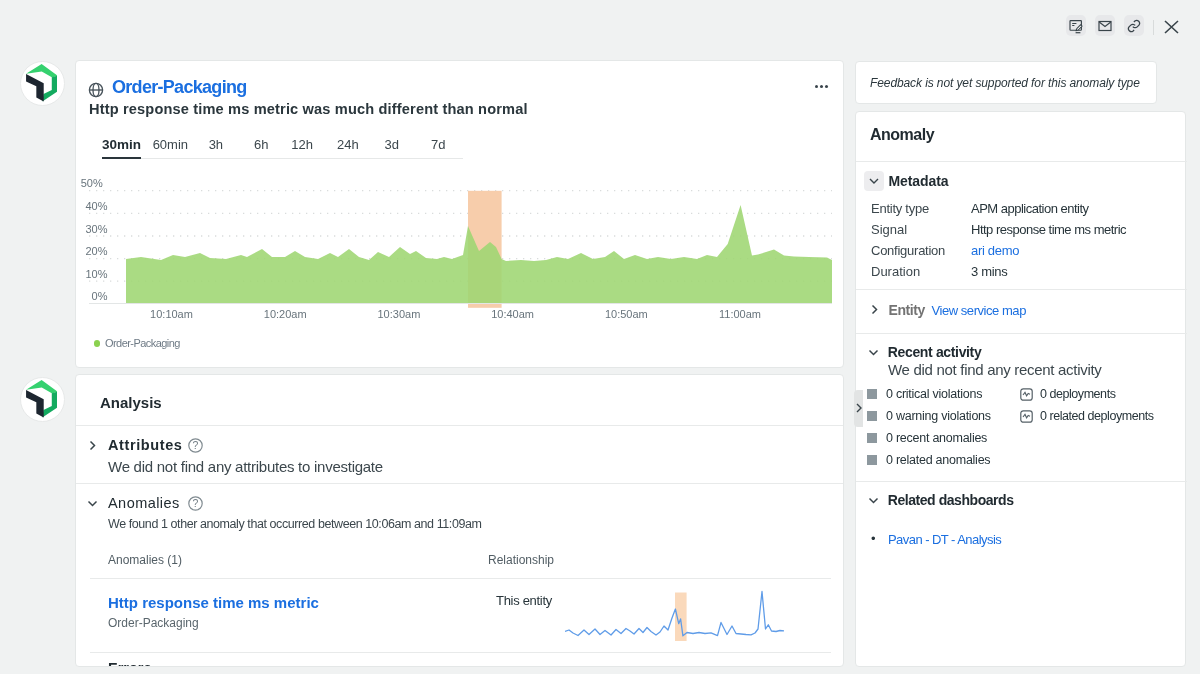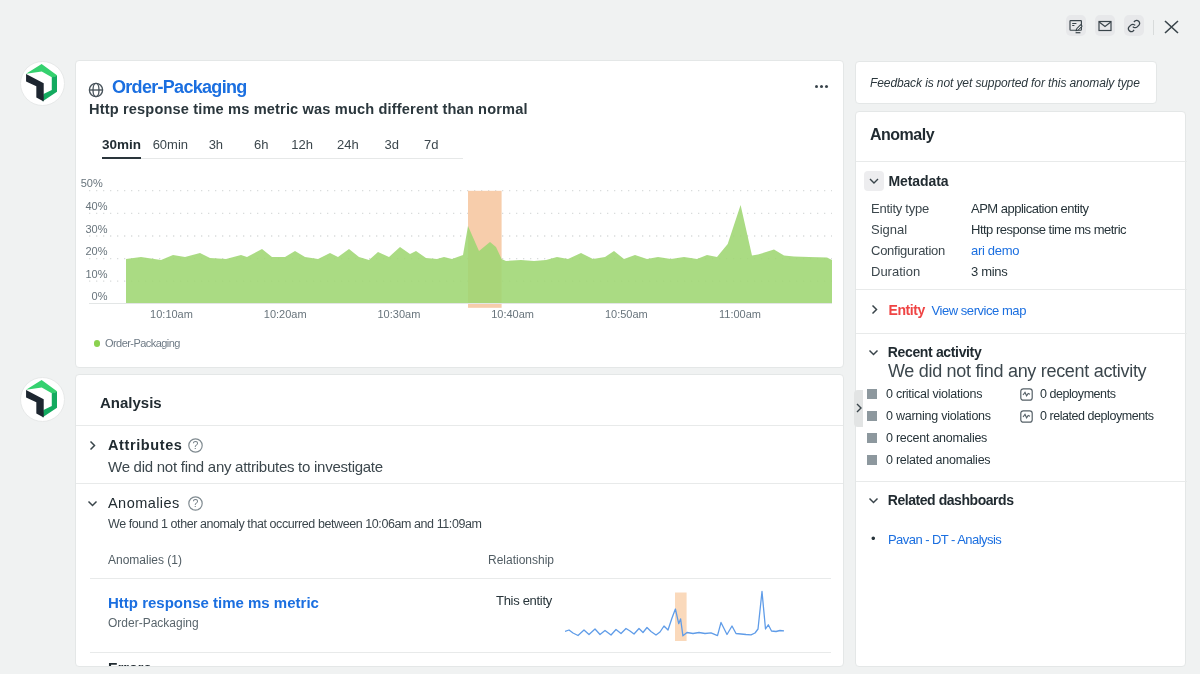--- a/index.html
+++ b/index.html
@@ -52,21 +52,21 @@
   <div class="abs" style="left:739px;top:24px;width:3px;height:3px;border-radius:50%;background:#3a454c;box-shadow:5px 0 0 #3a454c,10px 0 0 #3a454c;"></div>
   <svg class="abs" style="left:12.2px;top:20.7px;" width="16" height="16" viewBox="0 0 16 16" fill="none" stroke="#47525a" stroke-width="1.35">
     <circle cx="8" cy="8" r="6.6"></circle>
     <ellipse cx="8" cy="8" rx="3" ry="6.6"></ellipse>
     <path d="M1.4 8h13.2"></path>
   </svg>
   <div class="abs blue" style="left:36px;top:16px;font-size:18px;font-weight:bold;letter-spacing:-0.7px;">Order-Packaging</div>
   <div class="abs dark" style="left:13px;top:40px;font-size:14.6px;font-weight:bold;letter-spacing:0.15px;color:#2b373d;">Http response time ms metric was much different than normal</div>
 
   <div class="abs" style="left:26px;top:76px;height:21px;font-size:13px;color:#3c474d;">
-    <span style="font-weight:bold;color:#222d33;font-size:13.5px;">30min</span><span style="margin-left:11.6px;">60min</span><span style="margin-left:20.6px;">3h</span><span style="margin-left:30.9px;">6h</span><span style="margin-left:22.9px;">12h</span><span style="margin-left:24px;">24h</span><span style="margin-left:25.8px;">3d</span><span style="margin-left:25px;">7d</span>
+    <span style="font-weight:bold;color:#222d33;font-size:13.5px;">30min</span><span style="margin-left:11.6px;">60min</span><span style="margin-left:20.6px;">3h</span><span style="margin-left:30.9px;">6h</span><span style="margin-left:22.9px;">12h</span><span style="margin-left:24px;">24h</span><span style="margin-left:25.8px;">3d</span><span style="margin-left:32px;">7d</span>
   </div>
   <div class="abs" style="left:26px;top:97px;width:361px;height:1px;background:#e6e8e8;"></div>
   <div class="abs" style="left:26px;top:95.5px;width:39px;height:2.5px;background:#2a353b;"></div>
 
   <div class="abs gray" style="left:0px;top:116.4px;width:31.5px;text-align:center;font-size:11px;">50%</div>
   <div class="abs gray" style="left:0px;top:139px;width:31.5px;text-align:right;font-size:11px;">40%</div>
   <div class="abs gray" style="left:0px;top:161.7px;width:31.5px;text-align:right;font-size:11px;">30%</div>
   <div class="abs gray" style="left:0px;top:184.3px;width:31.5px;text-align:right;font-size:11px;">20%</div>
   <div class="abs gray" style="left:0px;top:207px;width:31.5px;text-align:right;font-size:11px;">10%</div>
   <div class="abs gray" style="left:0px;top:229.1px;width:31.5px;text-align:right;font-size:11px;">0%</div>
@@ -156,29 +156,29 @@
   <div class="abs" style="left:115px;top:110px;font-size:13px;letter-spacing:-0.5px;color:#27343a;">Http response time ms metric</div>
   <div class="abs" style="left:15px;top:131px;font-size:13px;letter-spacing:-0.25px;color:#3c474d;">Configuration</div>
   <div class="abs blue" style="left:115px;top:131px;font-size:13px;letter-spacing:-0.3px;">ari demo</div>
   <div class="abs" style="left:15px;top:152px;font-size:13px;color:#3c474d;">Duration</div>
   <div class="abs" style="left:115px;top:152px;font-size:13px;letter-spacing:-0.3px;color:#27343a;">3 mins</div>
   <div class="abs" style="left:0;top:177px;width:331px;height:1px;background:#e8eaea;"></div>
 
   <svg class="abs" style="left:15px;top:192px;" width="7" height="11" viewBox="0 0 7 11" fill="none" stroke="#39444a" stroke-width="1.5">
       <path d="M1.5 1.5l4 4-4 4"></path>
     </svg>
-  <div class="abs" style="left:32.5px;top:190px;font-size:14px;font-weight:bold;letter-spacing:-0.4px;color:#ef4444;">Entity</div>
+  <div class="abs" style="left:32.5px;top:190px;font-size:14px;font-weight:bold;letter-spacing:-0.4px;color:#737373;">Entity</div>
   <div class="abs blue" style="left:75.5px;top:190.5px;font-size:13px;letter-spacing:-0.45px;">View service map</div>
   <div class="abs" style="left:0;top:221px;width:331px;height:1px;background:#e8eaea;"></div>
 
   <svg class="abs" style="left:12px;top:237px;" width="11" height="7" viewBox="0 0 11 7" fill="none" stroke="#39444a" stroke-width="1.5">
       <path d="M1.5 1.5l4 4 4-4"></path>
     </svg>
   <div class="abs" style="left:31.8px;top:232px;font-size:14px;font-weight:bold;letter-spacing:-0.35px;color:#212b31;">Recent activity</div>
-  <div class="abs" style="left:32px;top:249px;font-size:18px;letter-spacing:-0.3px;color:#3c474d;">We did not find any recent activity</div>
+  <div class="abs" style="left:32px;top:249px;font-size:15px;letter-spacing:-0.3px;color:#3c474d;">We did not find any recent activity</div>
   <div class="abs" style="left:11px;top:277px;width:10px;height:10px;background:#8d989e;"></div>
   <div class="abs" style="left:30px;top:275px;font-size:12.5px;letter-spacing:-0.25px;color:#27343a;">0 critical violations</div>
   <div class="abs" style="left:11px;top:299px;width:10px;height:10px;background:#8d989e;"></div>
   <div class="abs" style="left:30px;top:297px;font-size:12.5px;letter-spacing:-0.25px;color:#27343a;">0 warning violations</div>
   <div class="abs" style="left:11px;top:321px;width:10px;height:10px;background:#8d989e;"></div>
   <div class="abs" style="left:30px;top:319px;font-size:12.5px;letter-spacing:-0.25px;color:#27343a;">0 recent anomalies</div>
   <div class="abs" style="left:11px;top:343px;width:10px;height:10px;background:#8d989e;"></div>
   <div class="abs" style="left:30px;top:341px;font-size:12.5px;letter-spacing:-0.25px;color:#27343a;">0 related anomalies</div>
   <svg class="abs" style="left:164px;top:276px;" width="13" height="13" viewBox="0 0 13 13" fill="none" stroke="#556067" stroke-width="1.2">
       <rect x="0.8" y="0.8" width="11.4" height="11.4" rx="2.5"></rect>

